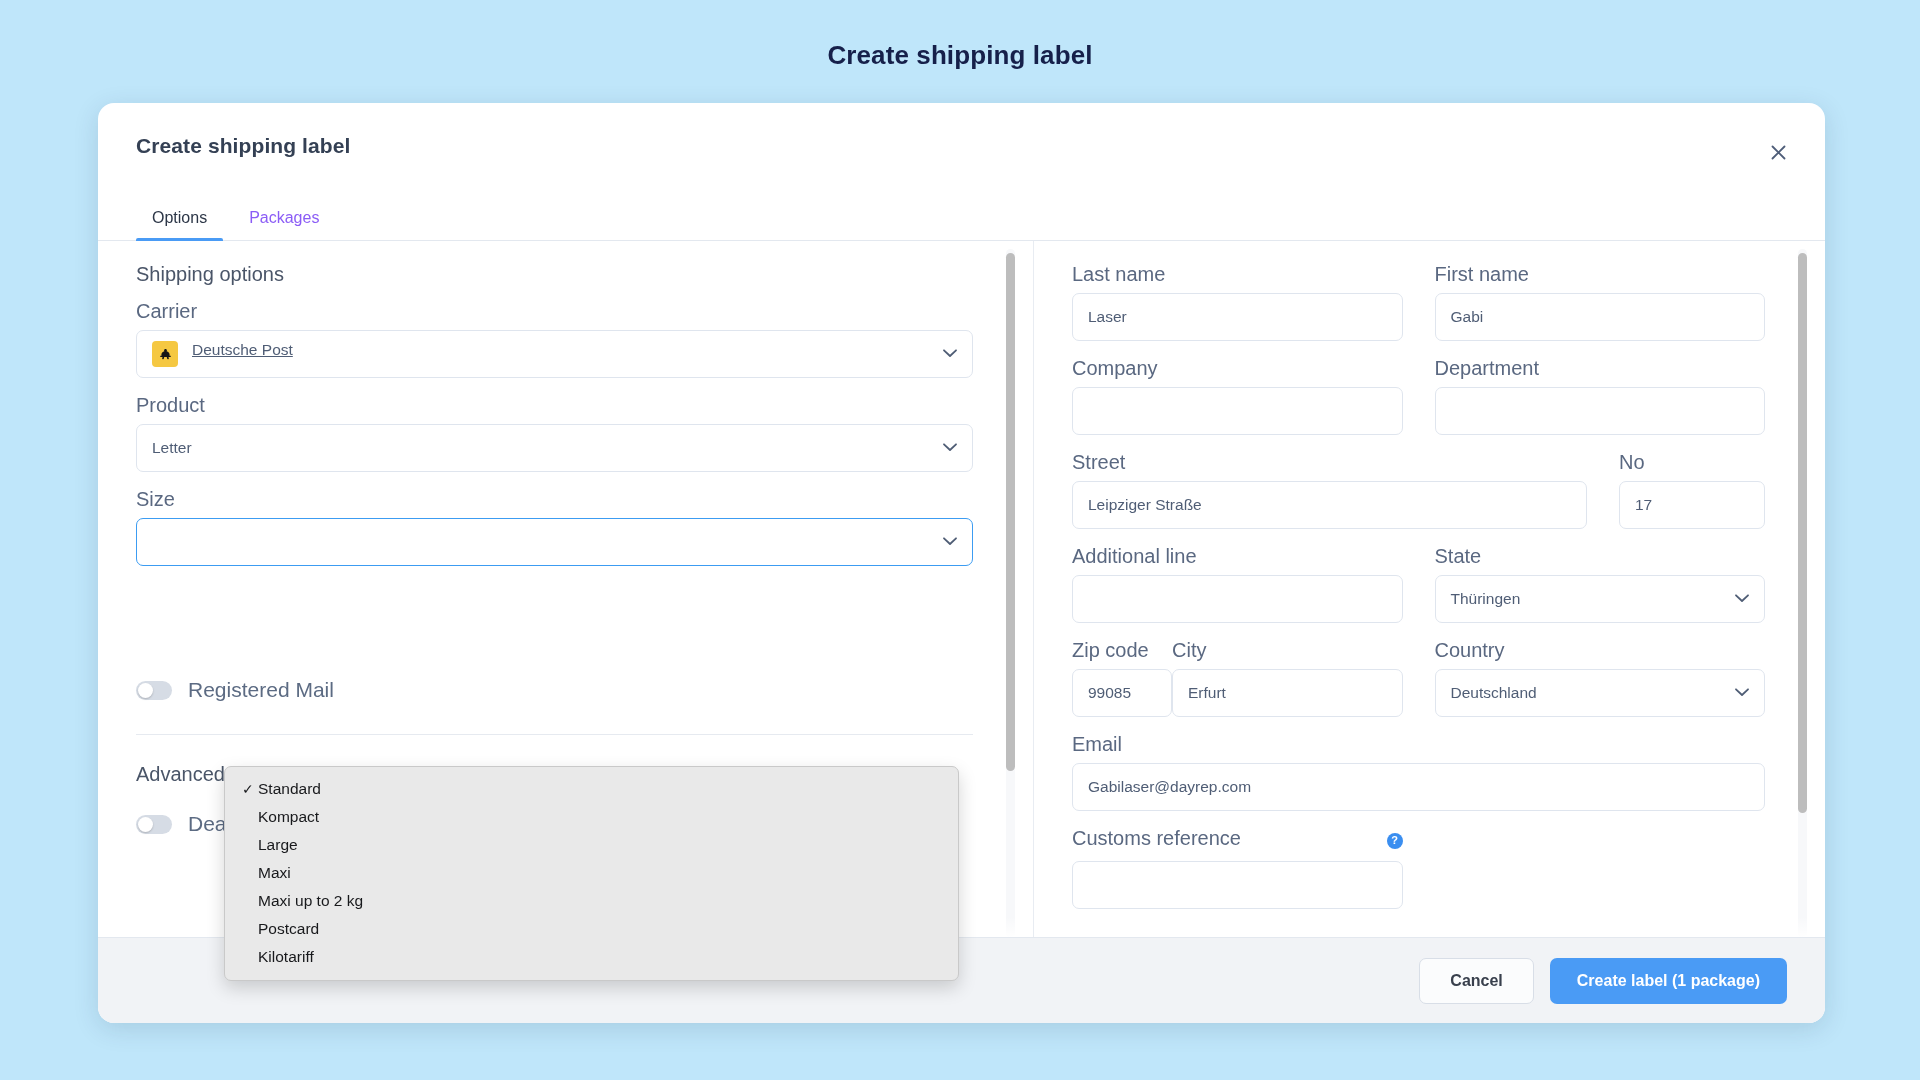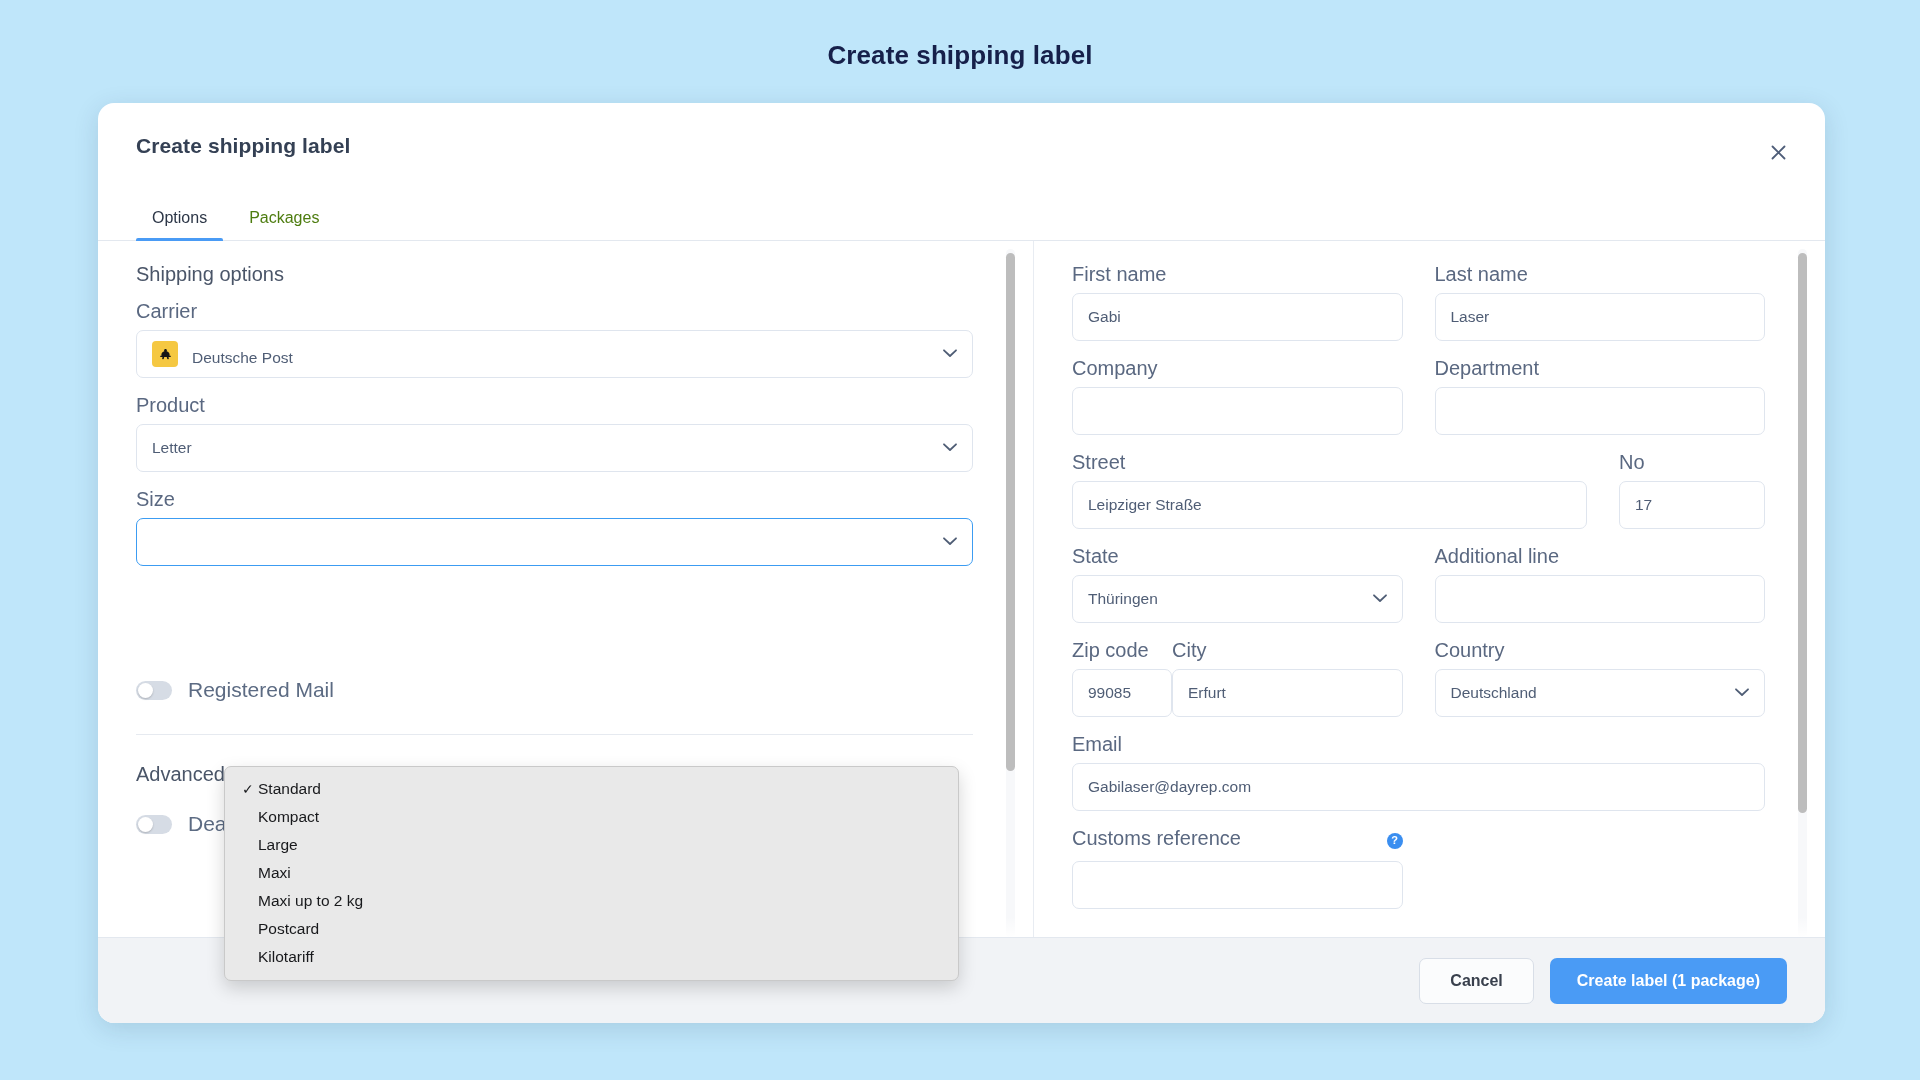--- a/index.html
+++ b/index.html
@@ -64,21 +64,21 @@
     display: flex;
     align-items: flex-end;
     height: 52px;
     padding-left: 38px;
     border-bottom: 1px solid #e3e8ef;
     flex: 0 0 auto;
     gap: 10px;
   }
   .tab {
     font-size: 16px;
-    color: #4d7c0f;
+    color: #8b5cf6;
     padding: 0 16px 13px 16px;
     cursor: pointer;
     position: relative;
   }
   .tab.active {
     color: #2c3647;
   }
   .tab.active::after {
     content: "";
     position: absolute;
@@ -354,21 +354,21 @@
   <div class="modal-body">
 
     <div class="pane pane-left">
       <div class="pane-inner-left">
 
         <div class="section-title">Shipping options</div>
 
         <div class="field">
           <span class="field-label">Carrier</span>
           <div class="input select">
-            <div style="display:flex;align-items:flex-end;min-width:0;">
+            <div style="display:flex;align-items:flex-start;min-width:0;text-decoration:underline;">
               <span class="carrier-logo">
                 <svg width="17" height="17" viewBox="0 0 24 24" aria-hidden="true">
                   <path d="M12 4.2c-1.1 0-2 .9-2 2 0 .5.2 1 .5 1.3-2.5.6-4.3 2.6-4.3 5 0 .5.1 1 .2 1.4H4.6v1.5h3.2l-.5 2.2c-.1.5.3 1 .8 1h.6c.4 0 .8-.3.9-.7l.6-2.5h3.6l.6 2.5c.1.4.5.7.9.7h.6c.5 0 .9-.5.8-1l-.5-2.2h3.2v-1.5h-1.8c.1-.4.2-.9.2-1.4 0-2.4-1.8-4.4-4.3-5 .3-.3.5-.8.5-1.3 0-1.1-.9-2-2-2z" fill="#161616"></path>
                 </svg>
               </span>
               <span>Deutsche Post</span>
             </div>
             <span class="chev">
               <svg width="14" height="9" viewBox="0 0 14 9" aria-hidden="true">
                   <path d="M1 1.3 L7 7 L13 1.3" stroke="#4f5d75" stroke-width="1.8" fill="none" stroke-linecap="round" stroke-linejoin="round"></path>
@@ -425,29 +425,29 @@
         </div>
       <div class="fade-bottom"></div>
     </div>
 
     <div class="pane pane-right">
       <div class="pane-inner-right">
 
 
         <div class="row2">
           <div class="field">
+            <span class="field-label">Last name</span>
+            <div class="input">
+                <span>Laser</span>
+              </div>
+          </div>
+          <div class="field">
             <span class="field-label">First name</span>
             <div class="input">
                 <span>Gabi</span>
-              </div>
-          </div>
-          <div class="field">
-            <span class="field-label">Last name</span>
-            <div class="input">
-                <span>Laser</span>
               </div>
           </div>
         </div>
 
         <div class="row2">
           <div class="field">
             <span class="field-label">Company</span>
             <div class="input">
                 <span></span>
               </div>
@@ -469,36 +469,36 @@
           </div>
           <div class="field no-col">
             <span class="field-label">No</span>
             <div class="input">
                 <span>17</span>
               </div>
           </div>
         </div>
 
         <div class="row2">
+          <div class="field">
+            <span class="field-label">Additional line</span>
+            <div class="input">
+                <span></span>
+              </div>
+          </div>
           <div class="field">
             <span class="field-label">State</span>
             <div class="input select">
               <span>Thüringen</span>
               <span class="chev">
                 <svg width="14" height="9" viewBox="0 0 14 9" aria-hidden="true">
                     <path d="M1 1.3 L7 7 L13 1.3" stroke="#4f5d75" stroke-width="1.8" fill="none" stroke-linecap="round" stroke-linejoin="round"></path>
                   </svg>
               </span>
             </div>
-          </div>
-          <div class="field">
-            <span class="field-label">Additional line</span>
-            <div class="input">
-                <span></span>
-              </div>
           </div>
         </div>
 
         <div class="right-grid">
           <div class="col">
             <div class="row-zip">
               <div class="field zip-col">
                 <span class="field-label">Zip code</span>
                 <div class="input">
                     <span>99085</span>

